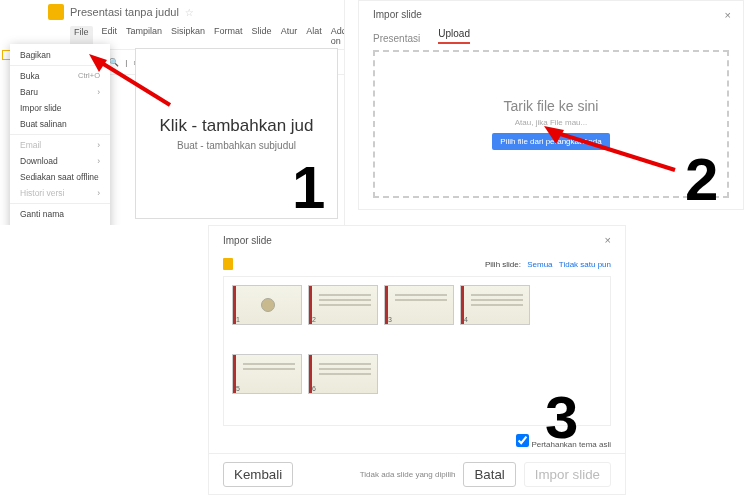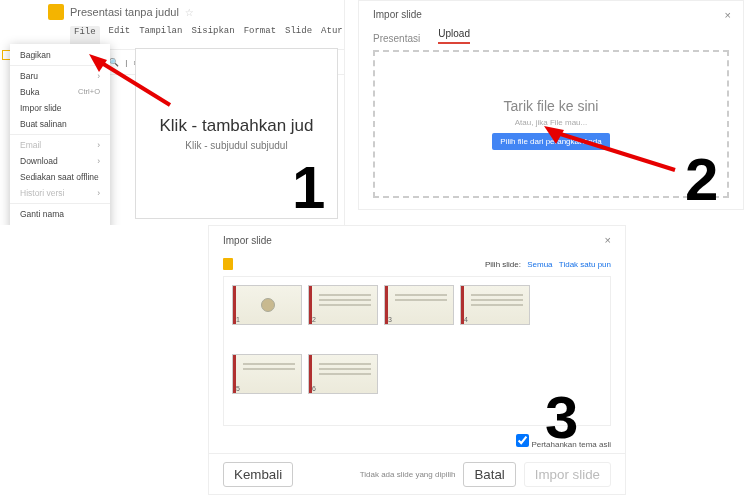--- a/index.html
+++ b/index.html
@@ -4,21 +4,21 @@
 <style>
   * { box-sizing: border-box; margin: 0; padding: 0; }
   body { font-family: Arial, sans-serif; width: 750px; height: 500px; background: #fff; position: relative; overflow: hidden; font-size: 10px; color: #444; }
 
   
   .p1 { position: absolute; left: 0; top: 0; width: 345px; height: 225px; background: #fff; border-right: 1px solid #eee; overflow: hidden; padding-left: 40px; }
   .p1-header { display: flex; align-items: center; gap: 6px; padding: 4px 8px; }
   .slides-logo { width: 16px; height: 16px; background: #f4b400; border-radius: 2px; }
   .doc-title { font-size: 11px; color: #666; }
   .star { color: #ccc; font-size: 10px; }
-  .menubar { display: flex; gap: 9px; padding: 2px 30px 3px; font-size: 9px; color: #555; font-family: Liberation Mono, monospace; }
+  .menubar { display: flex; gap: 9px; padding: 2px 30px 3px; font-size: 9px; color: #555; }
   .menubar span.active { background: #eee; padding: 1px 4px; border-radius: 2px; }
   .toolbar { display: flex; align-items: center; gap: 6px; padding: 3px 8px; border-top: 1px solid #eee; border-bottom: 1px solid #eee; font-size: 8px; color: #666; }
   .dropdown { position: absolute; left: 10px; top: 44px; width: 100px; background: #fff; box-shadow: 0 2px 10px rgba(0,0,0,.25); font-size: 8.5px; color: #444; padding: 3px 0; z-index: 5; }
   .dd-item { padding: 3px 10px; display: flex; justify-content: space-between; }
   .dd-item .sc { color: #999; font-size: 7.5px; }
   .dd-item.dim { color: #bbb; }
   .dd-sep { height: 1px; background: #eee; margin: 2px 0; }
   .dd-item.arrow::after { content: "›"; color: #999; }
   .slide-area { position: absolute; left: 135px; top: 48px; right: 6px; bottom: 6px; background: #fff; border: 1px solid #ddd; display: flex; flex-direction: column; align-items: center; justify-content: center; }
   .slide-title { font-size: 17px; color: #333; }
@@ -109,26 +109,26 @@
 
   <div class="thumb-pane">
     <div class="thumb-mini"></div>
   </div>
 
   <div class="dropdown">
     <div class="dd-item">
         <span>Bagikan</span>
       </div>
     <div class="dd-sep"></div>
+    <div class="dd-item">
+        <span>Buka</span>
+        <span class="sc">Ctrl+O</span>
+      </div>
     <div class="dd-item arrow">
         <span>Baru</span>
-      </div>
-    <div class="dd-item">
-        <span>Buka</span>
-        <span class="sc">Ctrl+O</span>
       </div>
     <div class="dd-item">
         <span>Impor slide</span>
       </div>
     <div class="dd-item">
         <span>Buat salinan</span>
       </div>
     <div class="dd-sep"></div>
     <div class="dd-item arrow dim">
         <span>Email</span>
@@ -145,21 +145,21 @@
     <div class="dd-sep"></div>
     <div class="dd-item">
         <span>Ganti nama</span>
       </div>
     <div class="dd-item dim"></div>
 
   </div>
 
   <div class="slide-area">
     <div class="slide-title">Klik - tambahkan jud</div>
-    <div class="slide-sub">Klik - subjudul subjudul</div>
+    <div class="slide-sub">Buat - tambahkan subjudul</div>
   </div>
 </div>
 
 <svg class="arrow-wrap" style="left:85px; top:50px;" width="90" height="60">
   <line class="arrow-line" x1="85" y1="55" x2="12" y2="10"></line>
   <polygon class="arrow-head" points="4,4 22,10 14,22"></polygon>
 </svg>
 
 <div class="p2">
   <div class="p2-title">Impor slide</div>

